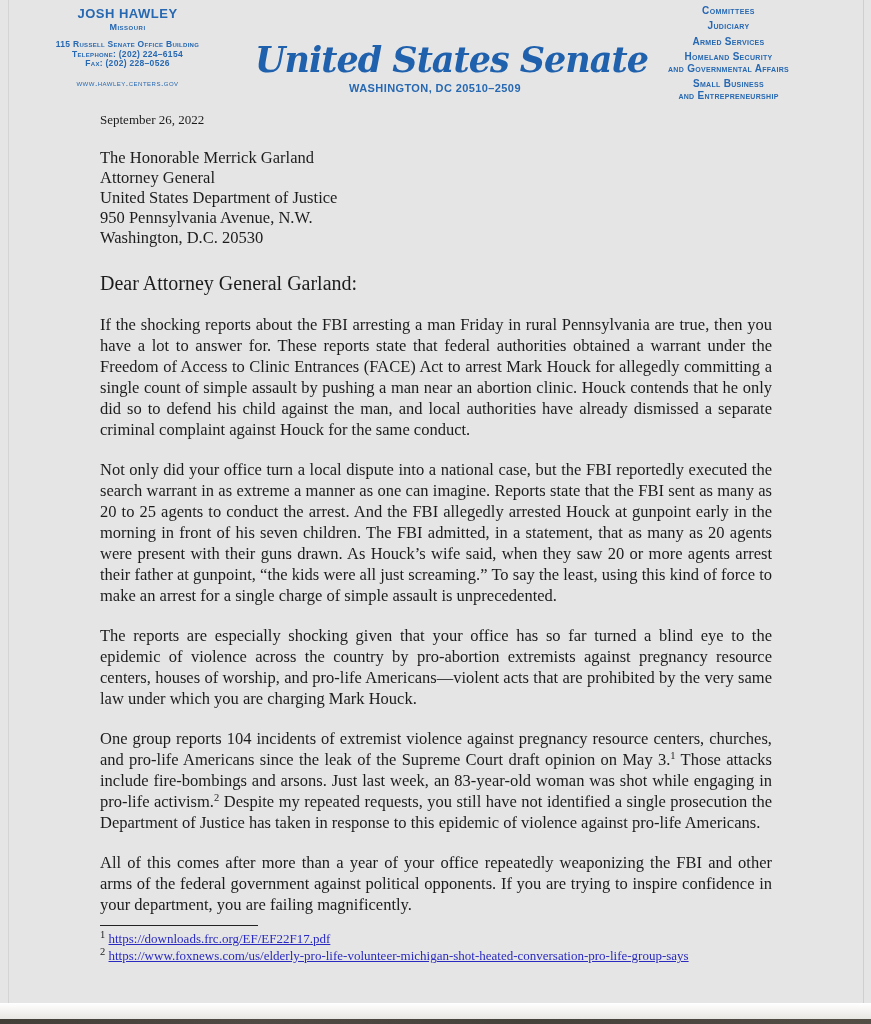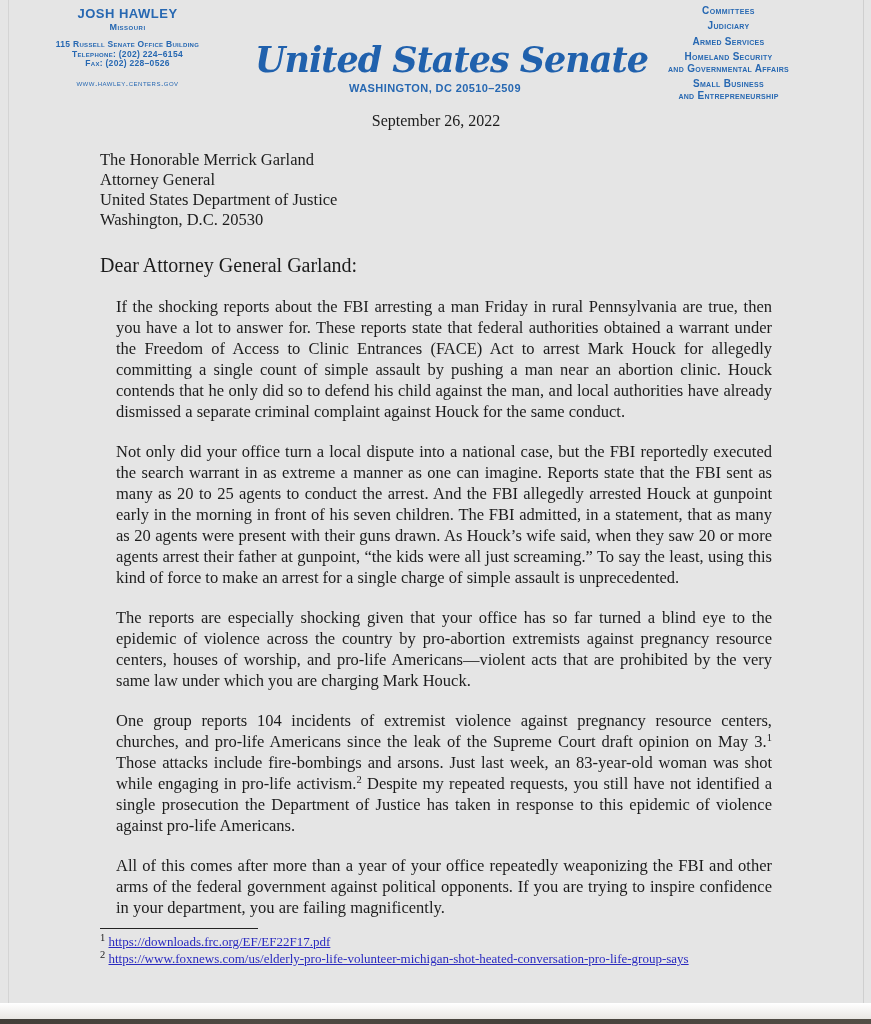--- a/index.html
+++ b/index.html
@@ -43,25 +43,25 @@
   }
   .senate-location { font-size: 11px; font-weight: bold; letter-spacing: 0.4px; margin-top: 4px; color: #2768b2; }
 
   .committees-block { position: absolute; top: 5px; right: 50px; width: 185px; text-align: center; }
   .committees-heading { font-size: 10px; font-variant: small-caps; font-weight: bold; letter-spacing: 0.4px; margin-bottom: 4px; }
   .committee-item { font-size: 10px; font-variant: small-caps; font-weight: bold; line-height: 11.5px;
     letter-spacing: 0.3px; white-space: pre-line; margin-bottom: 4px; }
 
   
   .content { position: absolute; top: 0; left: 100px; width: 672px; }
-  .date-line { margin-top: 112px; text-align: center; font-size: 16px; }
+  .date-line { margin-top: 112px; font-size: 13px; }
   .recipient-address { margin-top: 20px; font-size: 16.5px; line-height: 20px; }
   .salutation { margin-top: 24px; font-size: 20px; }
   .letter-paragraph {
-    margin: 19px 0 0 16px;
+    margin: 19px 0 0 0;
     font-size: 16.5px;
     line-height: 21px;
     text-align: justify;
   }
   .letter-paragraph sup, .footnote sup { font-size: 10.5px; line-height: 0; }
 
   .footnote-separator { margin: 10px 0 4px 0; width: 158px; border: 0; border-top: 1.5px solid #222; }
   .footnote { font-size: 13px; line-height: 17px; color: #1c1c1c; }
   .footnote-link { color: #2a2ac0; text-decoration: underline; cursor: pointer; }
 </style>
@@ -101,20 +101,21 @@
   </div>
 
   <div class="content">
 
     <div class="date-line">September 26, 2022</div>
 
     <div class="recipient-address">
       <div>The Honorable Merrick Garland</div>
       <div>Attorney General</div>
       <div>United States Department of Justice</div>
+      <div>950 Pennsylvania Avenue, N.W.</div>
       <div>Washington, D.C. 20530</div>
     </div>
 
     <div class="salutation">Dear Attorney General Garland:</div>
 
     <p class="letter-paragraph">If the shocking reports about the FBI arresting a man Friday in rural Pennsylvania are true, then you have a lot to answer for. These reports state that federal authorities obtained a warrant under the Freedom of Access to Clinic Entrances (FACE) Act to arrest Mark Houck for allegedly committing a single count of simple assault by pushing a man near an abortion clinic. Houck contends that he only did so to defend his child against the man, and local authorities have already dismissed a separate criminal complaint against Houck for the same conduct.</p>
     <p class="letter-paragraph">Not only did your office turn a local dispute into a national case, but the FBI reportedly executed the search warrant in as extreme a manner as one can imagine. Reports state that the FBI sent as many as 20 to 25 agents to conduct the arrest. And the FBI allegedly arrested Houck at gunpoint early in the morning in front of his seven children. The FBI admitted, in a statement, that as many as 20 agents were present with their guns drawn. As Houck’s wife said, when they saw 20 or more agents arrest their father at gunpoint, “the kids were all just screaming.” To say the least, using this kind of force to make an arrest for a single charge of simple assault is unprecedented.</p>
     <p class="letter-paragraph">The reports are especially shocking given that your office has so far turned a blind eye to the epidemic of violence across the country by pro-abortion extremists against pregnancy resource centers, houses of worship, and pro-life Americans—violent acts that are prohibited by the very same law under which you are charging Mark Houck.</p>
     <p class="letter-paragraph"><span>One group reports 104 incidents of extremist violence against pregnancy resource centers, churches, and pro-life Americans since the leak of the Supreme Court draft opinion on May 3.</span><sup>1</sup><span> Those attacks include fire-bombings and arsons. Just last week, an 83-year-old woman was shot while engaging in pro-life activism.</span><sup>2</sup><span> Despite my repeated requests, you still have not identified a single prosecution the Department of Justice has taken in response to this epidemic of violence against pro-life Americans.</span></p>
     <p class="letter-paragraph">All of this comes after more than a year of your office repeatedly weaponizing the FBI and other arms of the federal government against political opponents. If you are trying to inspire confidence in your department, you are failing magnificently.</p>

